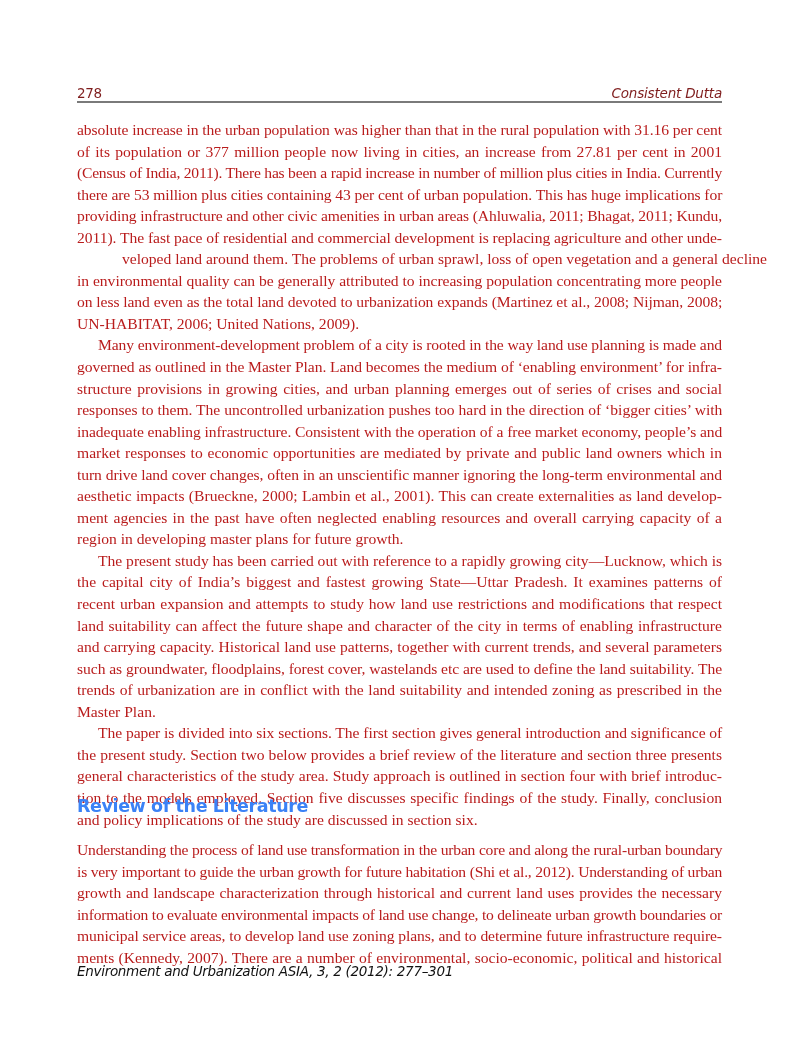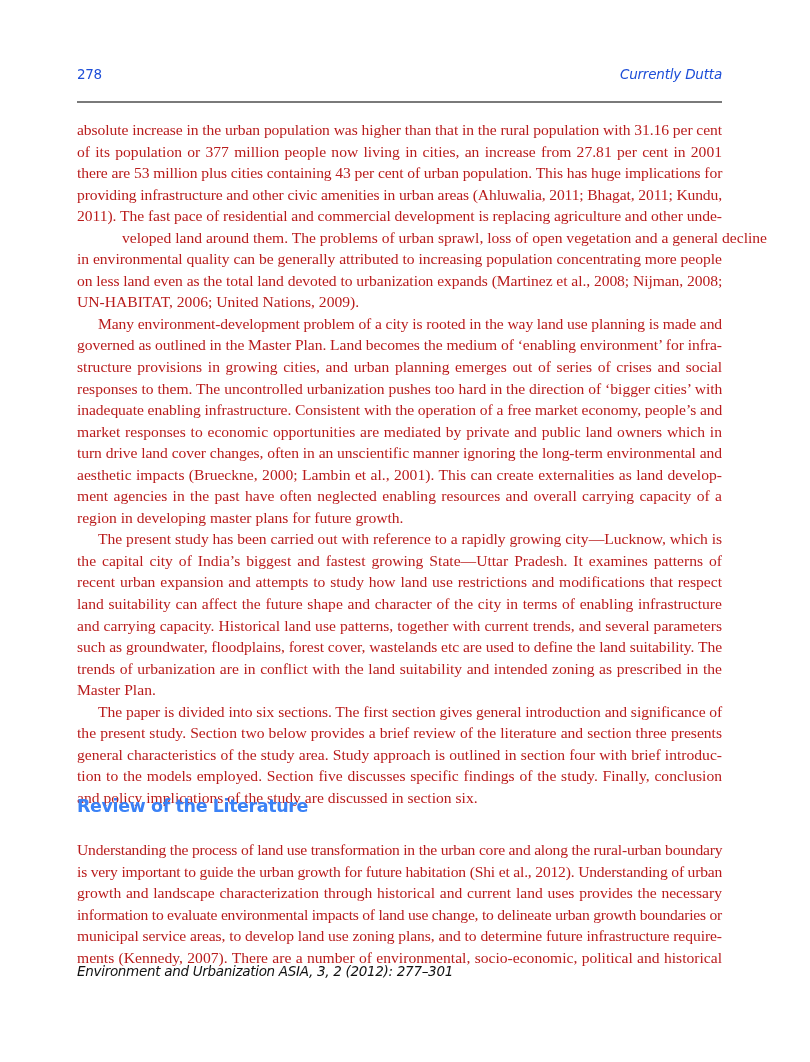--- a/index.html
+++ b/index.html
@@ -1,20 +1,20 @@
 <!DOCTYPE html>
 <html><head>
 <meta charset="utf-8">
 <style>
   html, body { margin: 0; padding: 0; background: #ffffff; }
   body { width: 810px; height: 1062px; position: relative; overflow: hidden; }
   .page { position: absolute; left: 77px; top: 0; width: 645px; }
   .running-head {
-    position: absolute; top: 64px; left: 0; width: 645px; height: 22px;
-    font-family: "DejaVu Sans", sans-serif; font-size: 13.5px; color: #1d4ed8;
+    position: absolute; top: 83px; left: 0; width: 645px; height: 22px;
+    font-family: "DejaVu Sans", sans-serif; font-size: 13.5px; color: #7f1d1d;
   }
   .running-head .pnum { position: absolute; left: 0; top: 2px; letter-spacing: -0.3px; }
   .running-head .author { position: absolute; right: 0; top: 2px; font-style: italic; letter-spacing: -0.2px; }
   .rule { position: absolute; top: 101px; left: 0; width: 645px; height: 2px; background: #7a7a7a; }
   .body-text {
     position: absolute; left: 0; width: 645px;
     font-family: "Liberation Serif", serif; font-size: 15.6px; color: #b91c1c;
   }
   .line {
     display: block; height: 21.55px; line-height: 21.55px;
@@ -32,27 +32,28 @@
     font-family: "DejaVu Sans", sans-serif; font-style: italic; font-size: 13.5px;
     color: #111; letter-spacing: -0.3px;
   }
 </style>
 </head>
 <body>
 
 <div class="page">
   <div class="running-head">
     <span class="pnum">278</span>
-    <span class="author">Currently Dutta</span>
+    <span class="author">Consistent Dutta</span>
   </div>
   <div class="rule"></div>
 
   <div class="body-text" id="intro" style="top:119px;">
       <span class="line" style="display: block; width: 645px; letter-spacing: -0.0754717px;">absolute increase in the urban population was higher than that in the rural population with 31.16 per cent</span>
       <span class="line" style="display: block; width: 645px;">of its population or 377 million people now living in cities, an increase from 27.81 per cent in 2001</span>
+      <span class="line" style="display: block; width: 645px; letter-spacing: -0.229358px;">(Census of India, 2011). There has been a rapid increase in number of million plus cities in India. Currently</span>
       <span class="line" style="display: block; width: 645px; letter-spacing: -0.102804px;">there are 53 million plus cities containing 43 per cent of urban population. This has huge implications for</span>
       <span class="line" style="display: block; width: 645px; letter-spacing: -0.125px;">providing infrastructure and other civic amenities in urban areas (Ahluwalia, 2011; Bhagat, 2011; Kundu,</span>
       <span class="line" style="display: block; width: 645px; letter-spacing: -0.0485437px;">2011). The fast pace of residential and commercial development is replacing agriculture and other unde-</span>
       <span class="line" style="display: block; width: 645px; letter-spacing: -0.00990099px; margin-left: 45px;">veloped land around them. The problems of urban sprawl, loss of open vegetation and a general decline</span>
       <span class="line" style="display: block; width: 645px; letter-spacing: -0.0291262px;">in environmental quality can be generally attributed to increasing population concentrating more people</span>
       <span class="line" style="display: block; width: 645px; letter-spacing: -0.0666667px;">on less land even as the total land devoted to urbanization expands (Martinez et al., 2008; Nijman, 2008;</span>
       <span class="line last" style="display: block; width: 645px;">UN-HABITAT, 2006; United Nations, 2009).</span>
       <span class="line indent" style="display: block; width: 645px; letter-spacing: -0.113402px;">Many environment-development problem of a city is rooted in the way land use planning is made and</span>
       <span class="line" style="display: block; width: 645px; letter-spacing: -0.0594059px;">governed as outlined in the Master Plan. Land becomes the medium of ‘enabling environment’ for infra-</span>
       <span class="line" style="display: block; width: 645px;">structure provisions in growing cities, and urban planning emerges out of series of crises and social</span>

